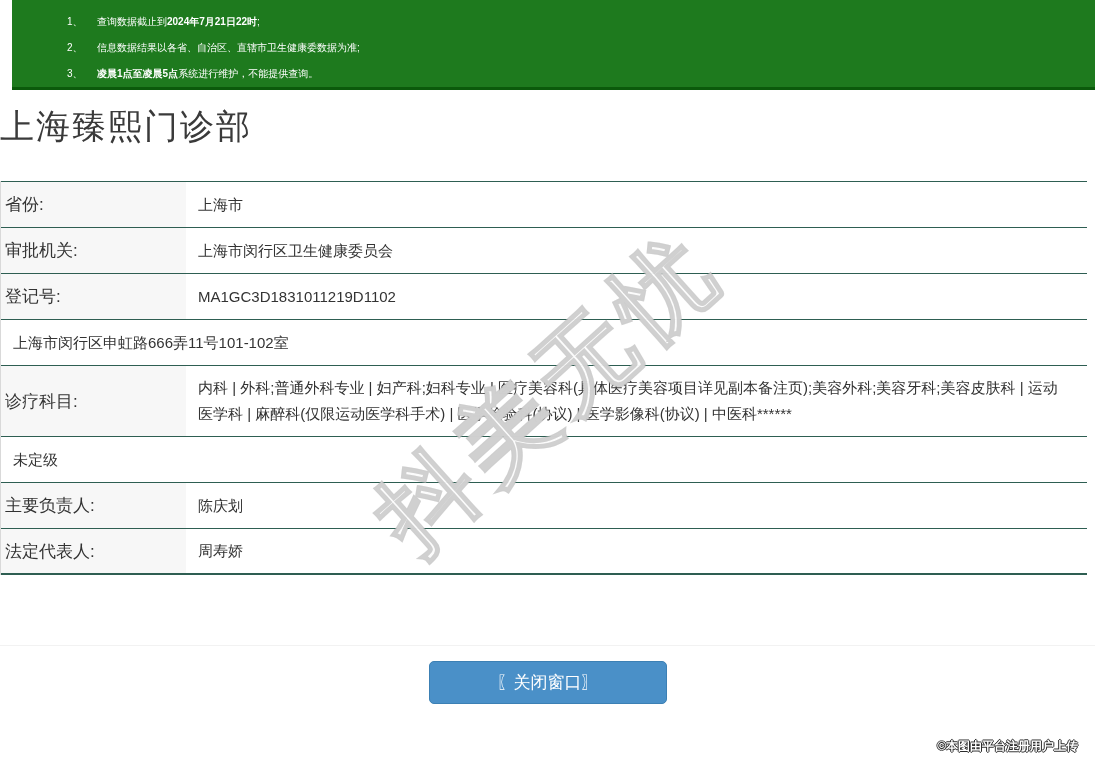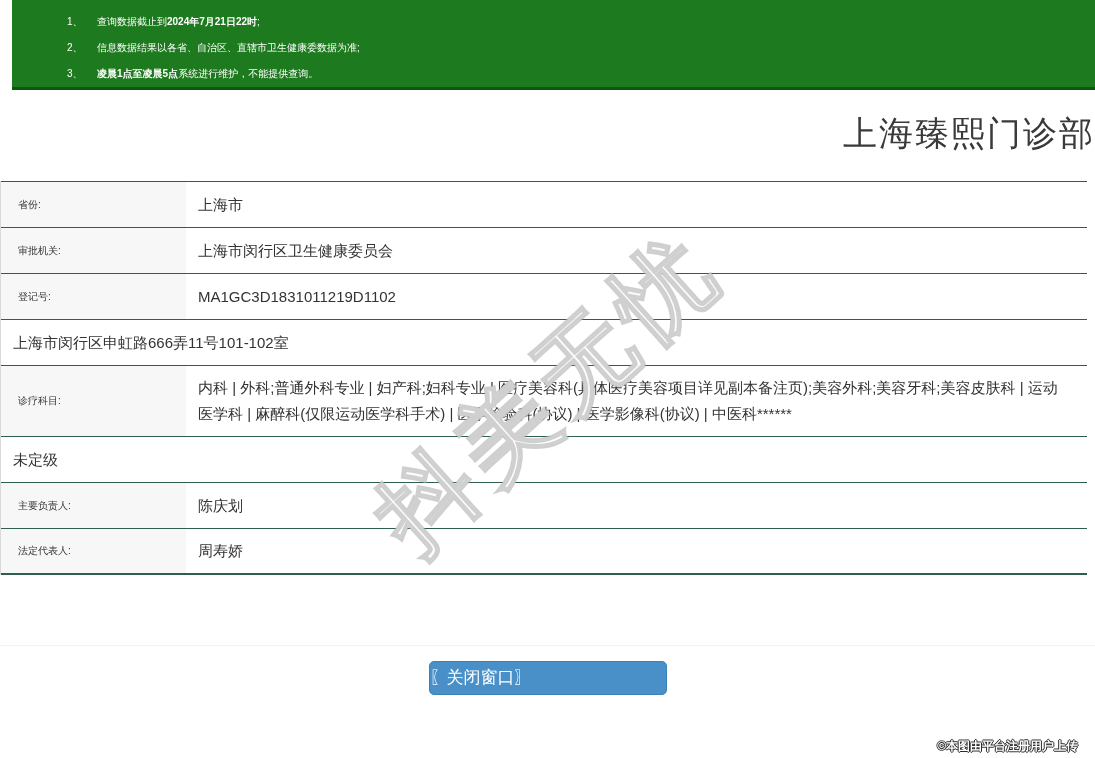--- a/index.html
+++ b/index.html
@@ -29,22 +29,22 @@
     font-size:10px;
     line-height:26px;
     margin-left:12px;
   }
   .notice-line{white-space:nowrap;}
   .notice-line b{font-weight:bold;}
   .notice-num{display:inline-block;min-width:30px;}
   
   .title-wrap{
     height:91px;
-    padding-top:21px;
-    text-align:right;
+    padding-top:14px;
+    text-align:left;
   }
   .page-title{
     font-size:34px;
     font-weight:normal;
     color:#3a3a3a;
     letter-spacing:2px;
   }
   
   .info-table{
     margin-right:8px;
@@ -55,50 +55,50 @@
     border-top:1px solid var(--line);
     min-height:46px;
   }
   .row:last-child{border-bottom:2px solid var(--line);}
   .row.tall{min-height:71px;}
   .cell-label{
     width:185px;
     flex:0 0 185px;
     background:var(--label-bg);
     display:flex;align-items:center;
-    padding-left:17px;
-    font-size:10px;
+    padding-left:4px;
+    font-size:17px;
   }
   .cell-value{
     flex:1;
     display:flex;align-items:center;
     padding:9px 20px 9px 12px;
     font-size:15px;
     line-height:26px;
   }
   
   .pre-button-divider{
     border-top:1px solid #f2f2f2;
     margin-top:70px;
     width:1095px;
   }
   .button-wrap{
     padding-top:15px;
     text-align:center;
   }
   .close-btn{
     display:inline-block;
-    width:238px;height:34px;
+    width:238px;height:43px;
     background:var(--btn);
     border:1px solid var(--btn-border);
     border-radius:5px;
     color:#ffffff;
     font-size:17px;
     line-height:32px;
-    text-align:left;
+    text-align:center;
     cursor:pointer;
     font-family:"Liberation Sans","DejaVu Sans",sans-serif;
   }
   
   .watermark{
     position:absolute;
     left:290px;top:330px;
     width:520px;
     text-align:center;
     transform:rotate(-42deg);

